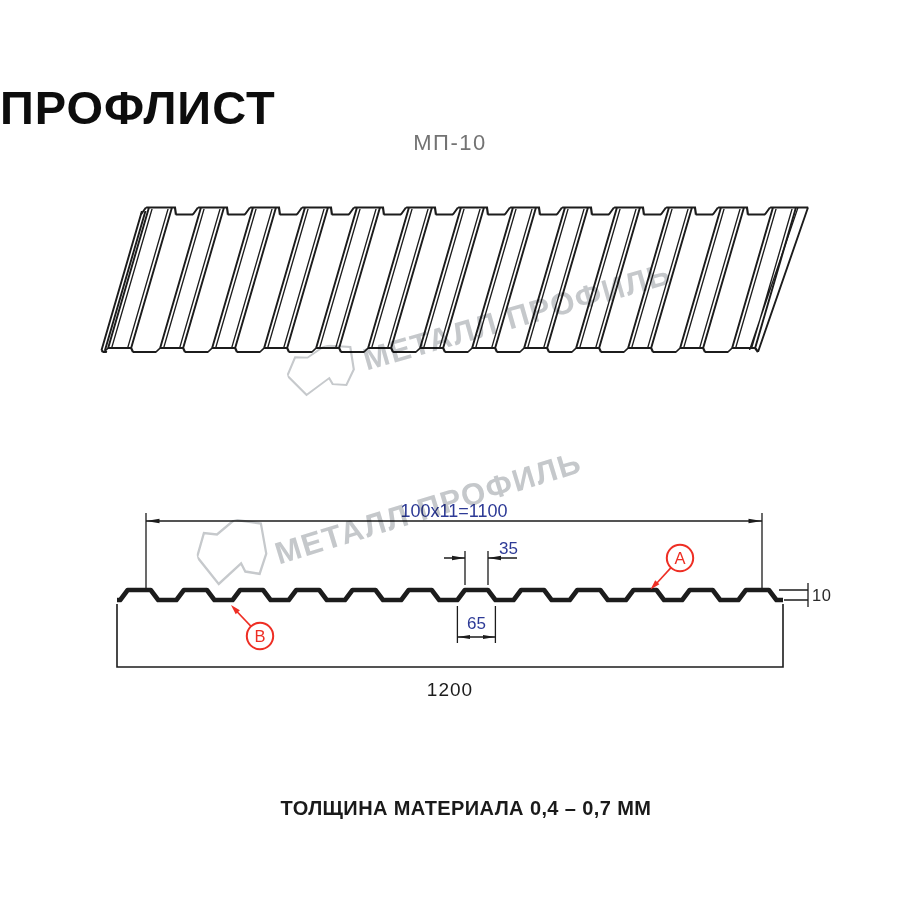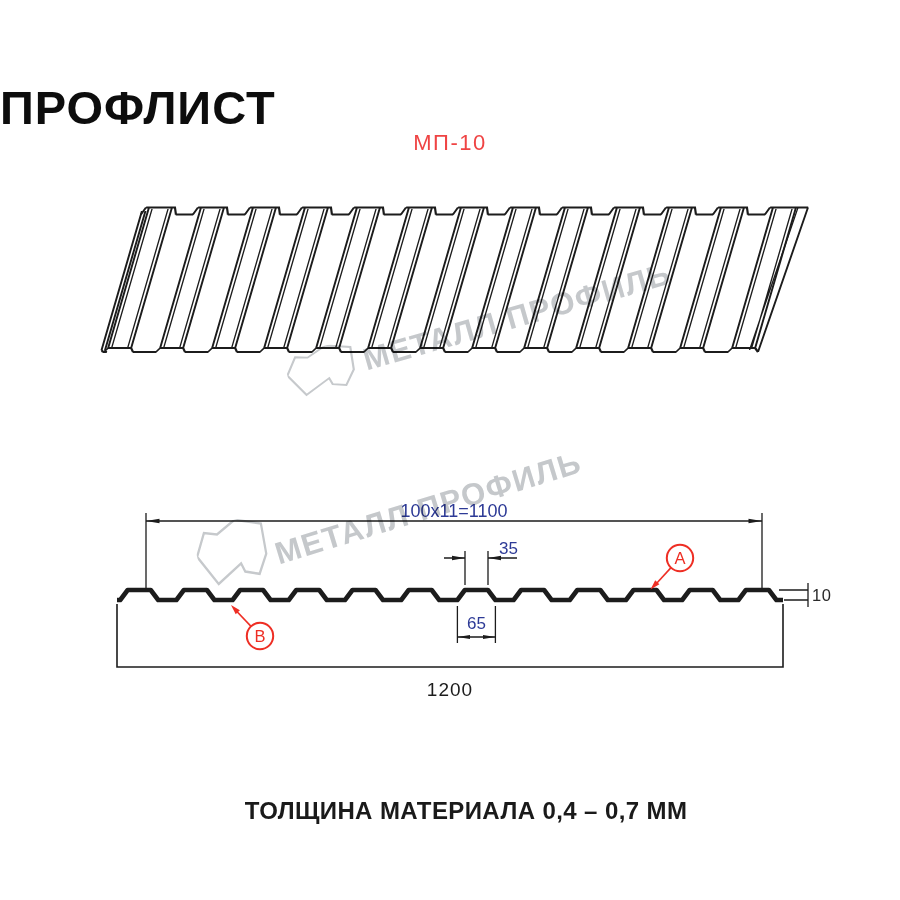--- a/index.html
+++ b/index.html
@@ -7,25 +7,25 @@
     width:900px;height:900px;position:relative;background:#ffffff;
     font-family:"Liberation Sans", sans-serif;overflow:hidden;
   }
   .abs{position:absolute;}
   .page-title{
     left:0;right:0;top:80px;
     font-size:47px;font-weight:700;letter-spacing:1px;color:#0d0d0d;
   }
   .page-subtitle{
     left:0;right:0;top:130px;text-align:center;
-    font-size:22px;font-weight:400;letter-spacing:1.5px;color:#ef4444;
+    font-size:22px;font-weight:400;letter-spacing:1.5px;color:#737373;
   }
   .footer-note{
     left:0;right:0;top:797px;text-align:center;
-    font-size:24px;font-weight:700;letter-spacing:0.4px;color:#1a1a1a;padding-left:32px;
+    font-size:20px;font-weight:700;letter-spacing:0.4px;color:#1a1a1a;padding-left:32px;
   }
   .watermark{mix-blend-mode:multiply;z-index:6;pointer-events:none;}
   .wm-text{
     font-size:31px;font-weight:700;letter-spacing:1.5px;color:#c5c8cb;
     white-space:nowrap;transform-origin:0 50%;
   }
   .wm-text.wm1{left:364px;top:343px;transform:rotate(-16deg);}
   .wm-text.wm2{left:276px;top:537px;transform:rotate(-17deg);}
   .wm-logo{transform-origin:50% 50%;transform:rotate(-14deg);}
   svg{display:block;}

